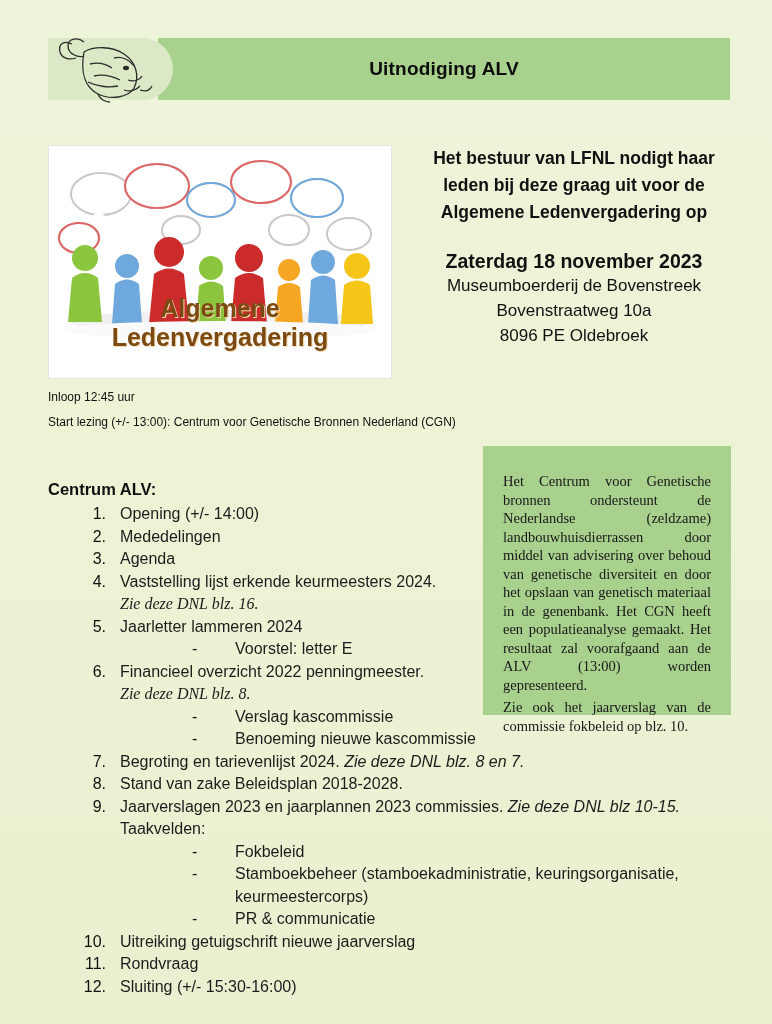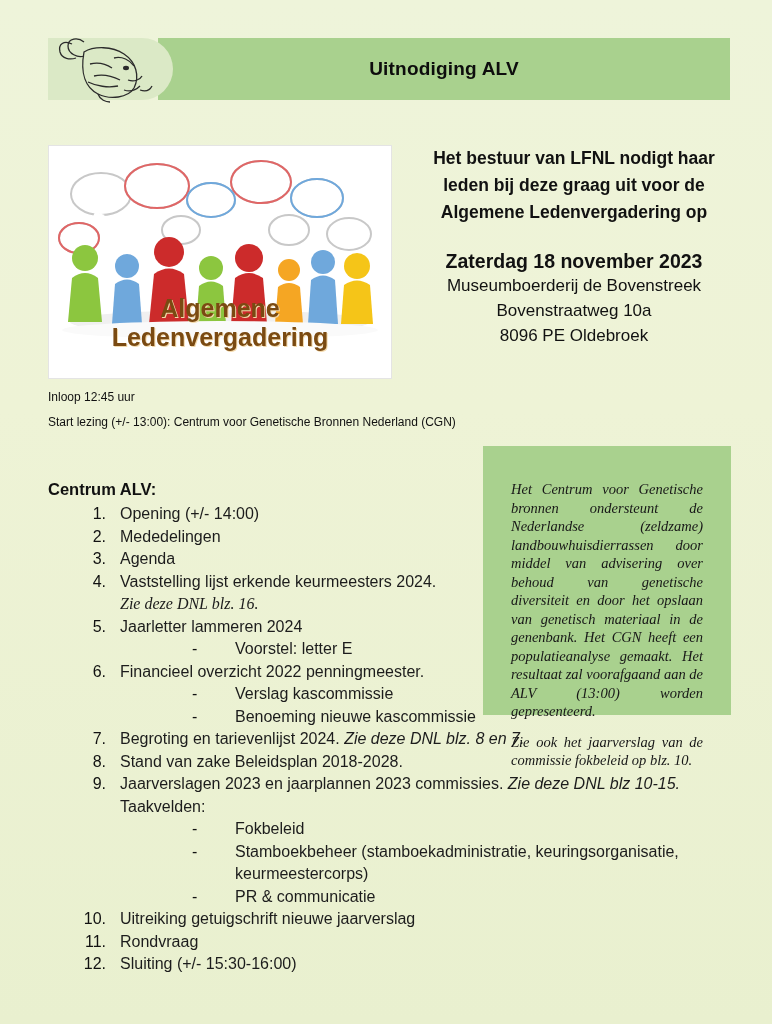--- a/index.html
+++ b/index.html
@@ -136,23 +136,22 @@
     position: absolute;
     left: 483px;
     top: 446px;
     width: 248px;
     height: 269px;
     background: #a9d18e;
     padding: 22px 16px 0 16px;
     box-sizing: border-box;
   }
   .sidebox p {
-    margin: 12px;
+    margin: 4px;
     font-family: "Liberation Serif", serif;
-    font-style: italic;
     font-size: 14.5px;
     line-height: 18.5px;
     text-align: justify;
     color: #171717;
   }
   .sidebox p + p { margin-top: 2px; }
 
   
   .agenda-title {
     position: absolute;
@@ -355,20 +354,21 @@
           <div class="dash">-</div>
           <div class="body">Voorstel: letter E</div>
         </div>
       </div>
     </div>
 
     <div class="item">
       <div class="num">6.</div>
       <div class="body">
         <span>Financieel overzicht 2022 penningmeester.</span>
+        <div class="note">Zie deze DNL blz. 8.</div>
         <div class="sub">
           <div class="dash">-</div>
           <div class="body">Verslag kascommissie</div>
         </div>
         <div class="sub">
           <div class="dash">-</div>
           <div class="body">Benoeming nieuwe kascommissie</div>
         </div>
       </div>
     </div>

